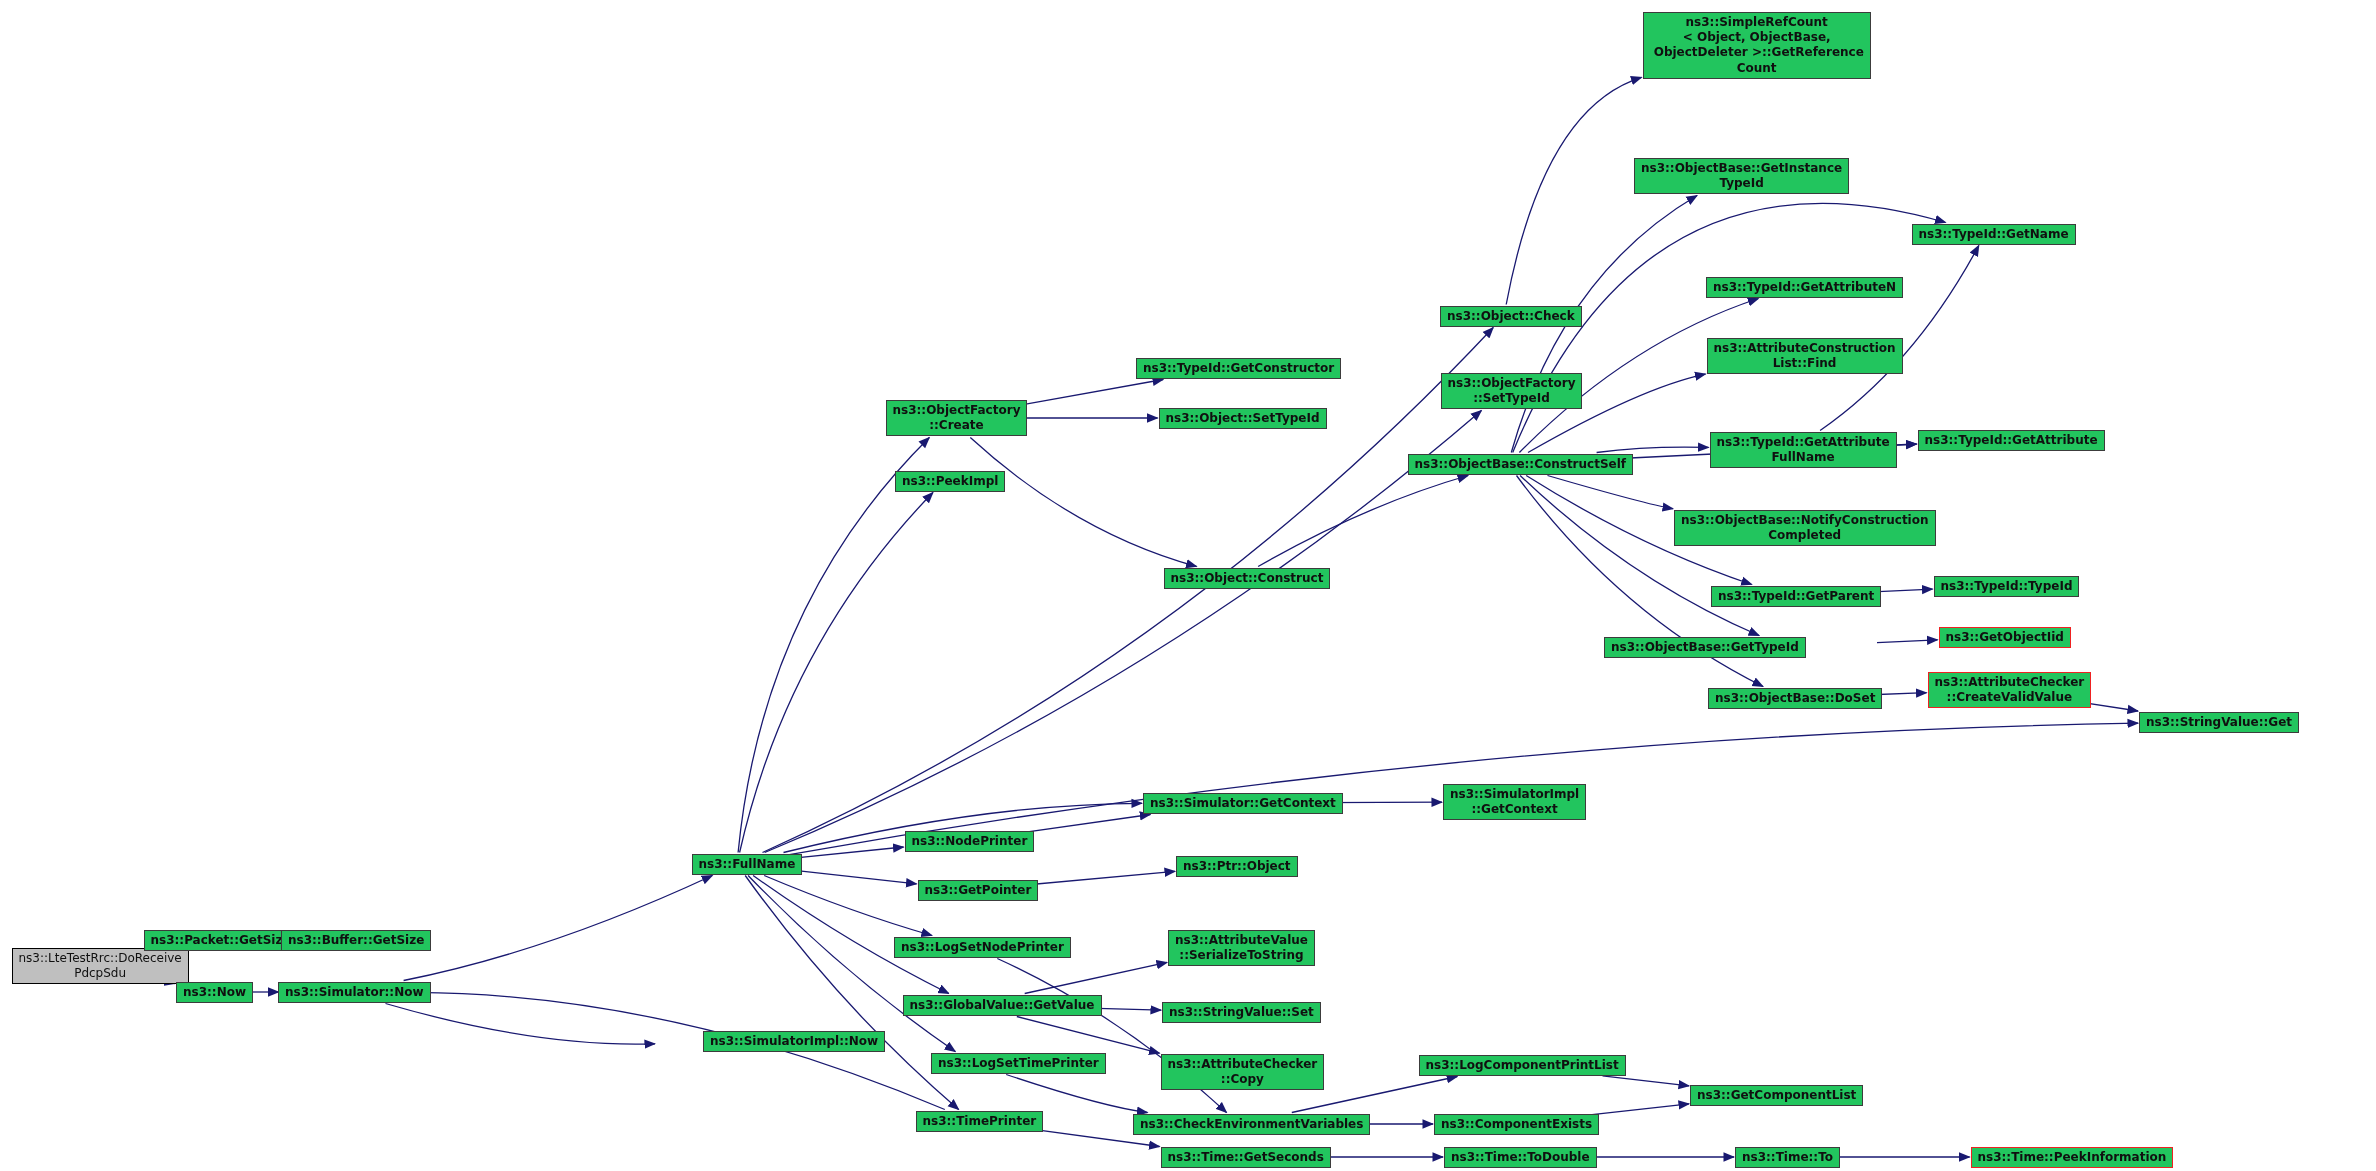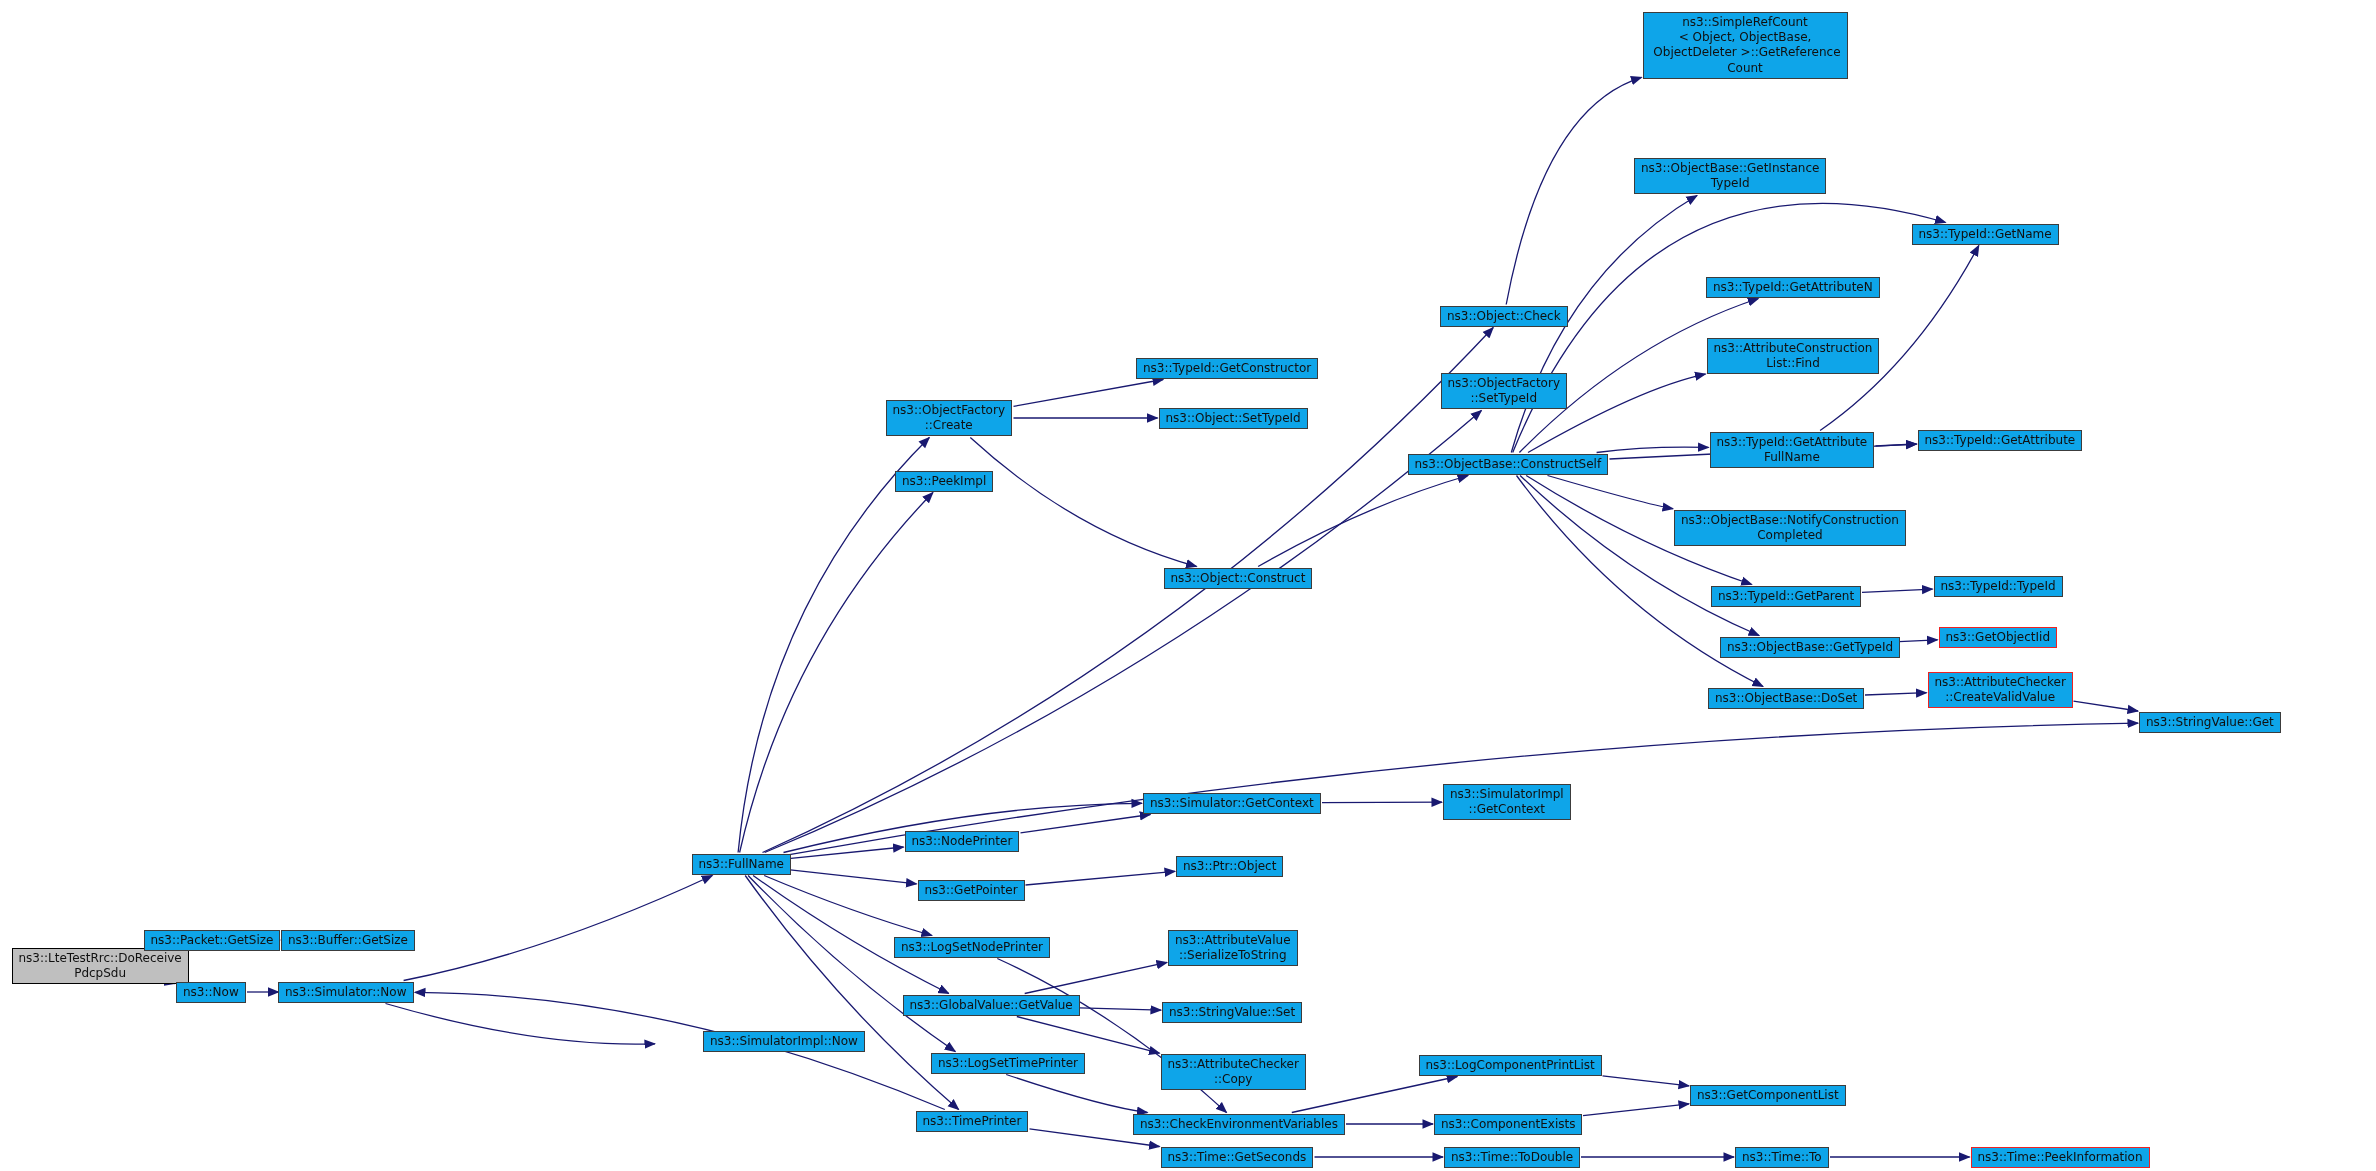--- a/index.html
+++ b/index.html
@@ -5,29 +5,30 @@
   html,body { margin:0; padding:0; background:#ffffff; }
   #canvas {
     position:relative; width:2376px; height:1171px;
     background:#ffffff; overflow:hidden;
     font-family:"DejaVu Sans", "Liberation Sans", sans-serif;
   }
   #edge-layer { position:absolute; left:0; top:0; width:2376px; height:1171px; }
   .node {
     position:absolute;
     box-sizing:border-box;
-    background:#0ea5e9;
+    background:#22c55e;
     border:1.5px solid #3c3c3c;
     color:#101010;
     font-size:12px;
     line-height:1.28;
     padding:2px 6px;
     text-align:center;
     white-space:pre;
     cursor:pointer;
+    font-weight:bold;
   }
   .node.start { background:#bfbfbf; border-color:#000000; font-weight:normal; }
   .node.alert { border-color:#ee2222; }
 </style>
 </head>
 <body>
 
 <div id="canvas" style="background: rgb(255, 255, 255);">
   <svg id="edge-layer" width="2376" height="1171" viewBox="0 0 2376 1171">
     <defs>
@@ -123,21 +124,21 @@
       <div class="node" style="left: 1706px; top: 276.5px;">ns3::TypeId::GetAttributeN</div>
       <div class="node" style="left: 1706.5px; top: 337.5px;">ns3::AttributeConstruction
 List::Find</div>
       <div class="node" style="left: 1709.5px; top: 431.5px;">ns3::TypeId::GetAttribute
 FullName</div>
       <div class="node" style="left: 1917.5px; top: 429.5px;">ns3::TypeId::GetAttribute</div>
       <div class="node" style="left: 1674px; top: 509.5px;">ns3::ObjectBase::NotifyConstruction
 Completed</div>
       <div class="node" style="left: 1711px; top: 585.5px;">ns3::TypeId::GetParent</div>
       <div class="node" style="left: 1933.5px; top: 575.5px;">ns3::TypeId::TypeId</div>
-      <div class="node" style="left: 1720px; top: 636.5px;">ns3::ObjectBase::GetTypeId</div>
+      <div class="node" style="left: 1604px; top: 636.5px;">ns3::ObjectBase::GetTypeId</div>
       <div class="node alert" style="left: 1938.5px; top: 626.5px;">ns3::GetObjectIid</div>
       <div class="node" style="left: 1708px; top: 687.5px;">ns3::ObjectBase::DoSet</div>
       <div class="node alert" style="left: 1927.5px; top: 671.5px;">ns3::AttributeChecker
 ::CreateValidValue</div>
       <div class="node" style="left: 2139px; top: 711.5px;">ns3::StringValue::Get</div>
       <div class="node" style="left: 1143px; top: 792.5px;">ns3::Simulator::GetContext</div>
       <div class="node" style="left: 1443px; top: 783.5px;">ns3::SimulatorImpl
 ::GetContext</div>
       <div class="node" style="left: 904.5px; top: 830.5px;">ns3::NodePrinter</div>
       <div class="node" style="left: 1176px; top: 855.5px;">ns3::Ptr::Object</div>

